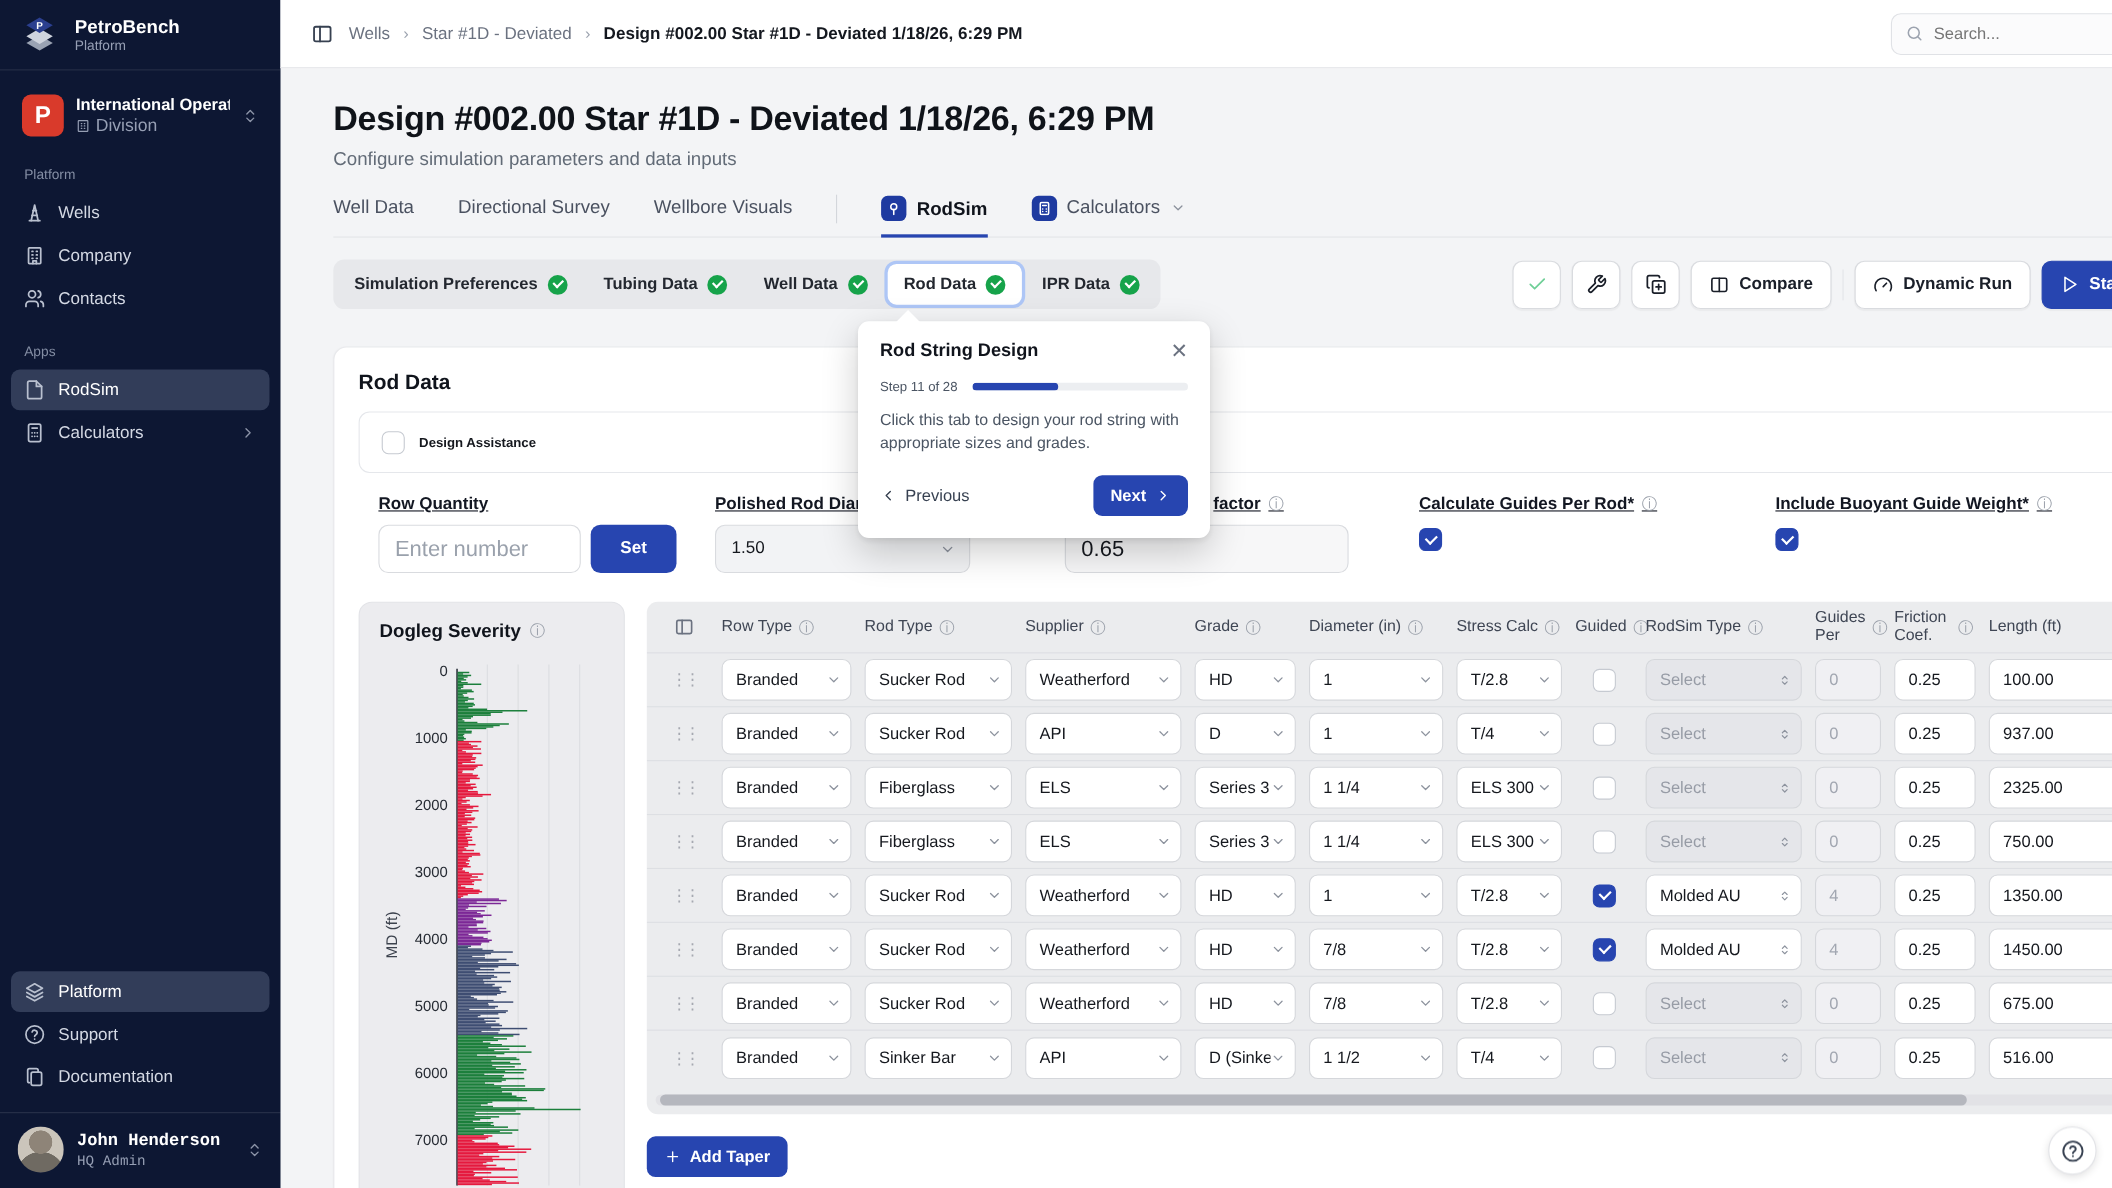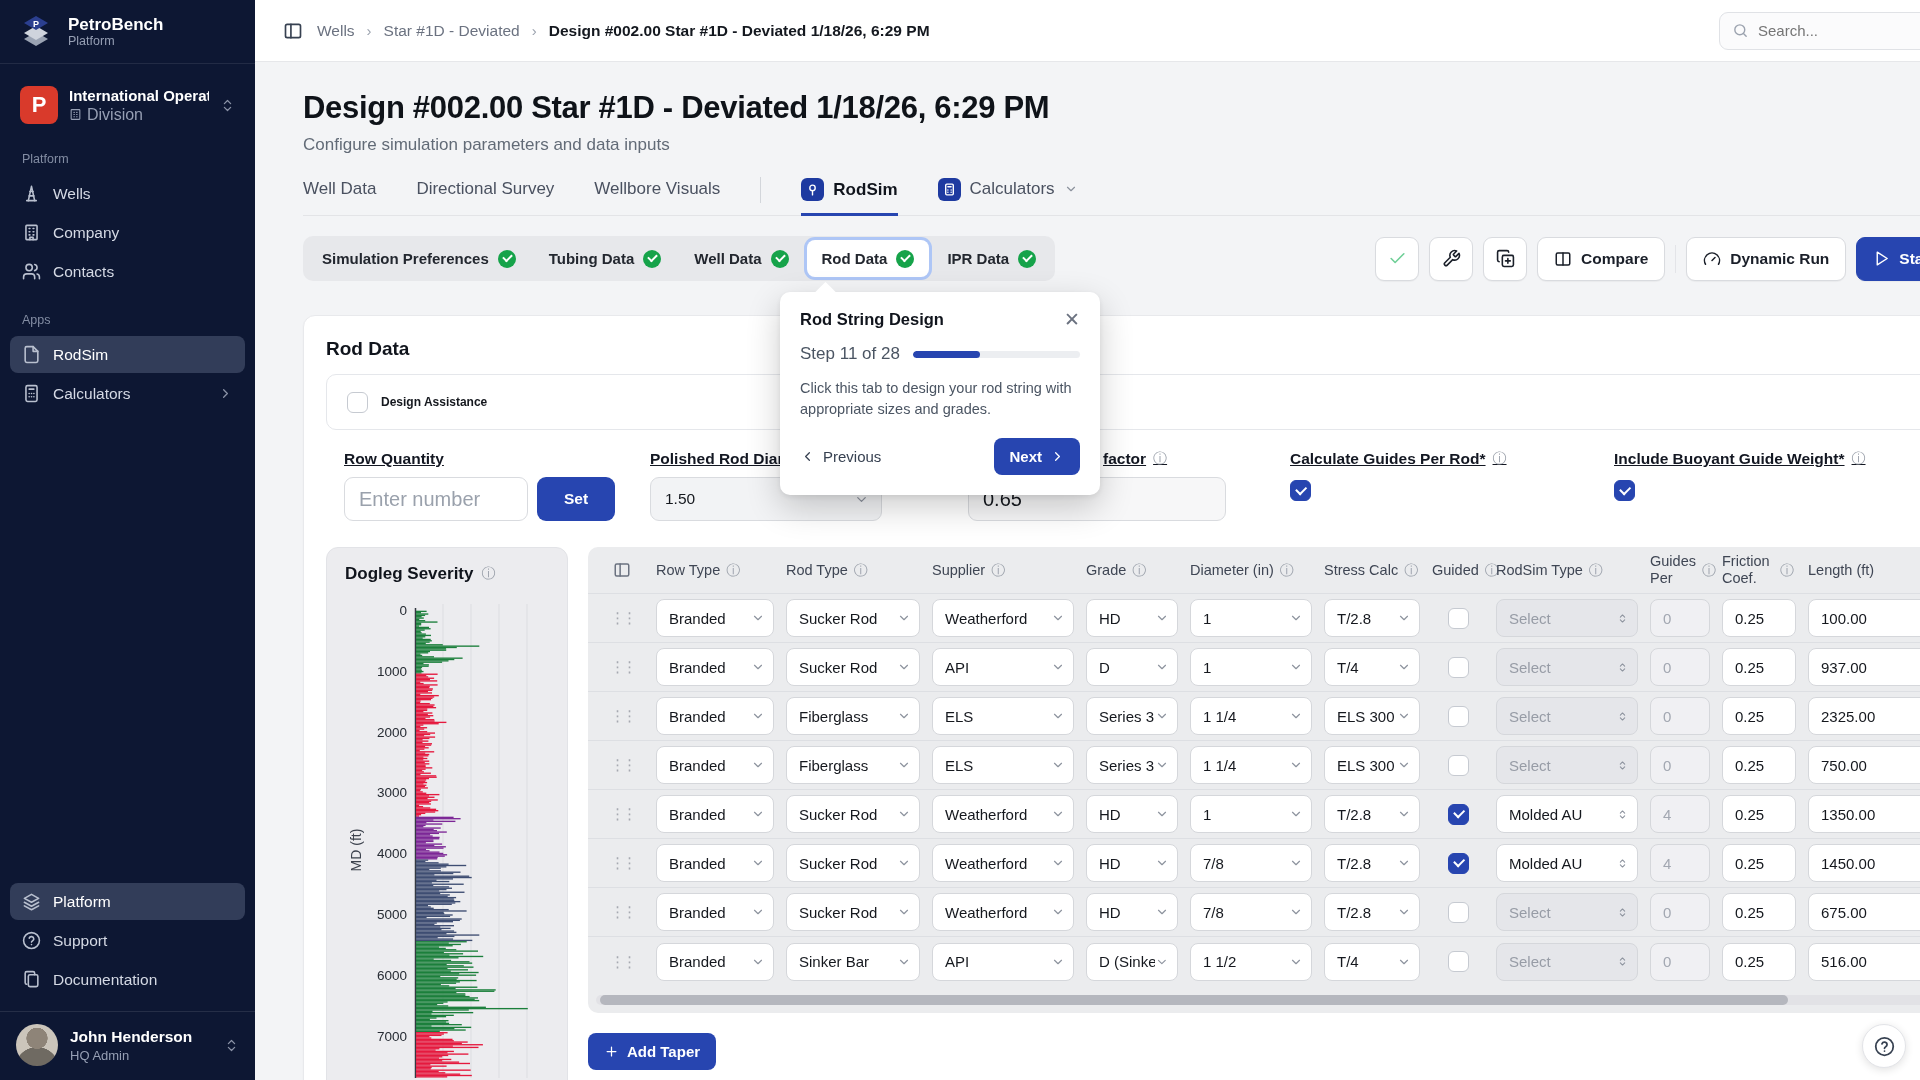--- a/index.html
+++ b/index.html
@@ -17,21 +17,21 @@
   .org-logo{width:38px;height:38px;border-radius:8px;background:#d93a2b;color:#fff;display:flex;align-items:center;justify-content:center;font-size:22px;font-weight:700;}
   .org-name{font-size:15px;font-weight:700;color:#fff;white-space:nowrap;overflow:hidden;max-width:140px;}
   .org-sub{font-size:16px;color:#969fb4;display:flex;align-items:center;gap:5px;margin-top:2px;}
   .org-updown{margin-left:auto;color:#8b93a7;}
   .sb-label{font-size:12.5px;color:#838da3;margin:22px 0 8px 22px;}
   .sb-item{display:flex;align-items:center;gap:12px;height:37px;margin:1px 10px;padding:0 12px;border-radius:8px;font-size:15.5px;color:#d4d9e4;cursor:pointer;}
   .sb-item .ic{color:#b9c0cf;display:flex;}
   .sb-item.active{background:#323d59;color:#fff;}
   .sb-item .chev-r{margin-left:auto;color:#8b93a7;}
   .sb-spacer{flex:1;}
-  .sb-user{border-top:1px solid rgba(255,255,255,.1);margin-top:12px;padding:12px 16px 14px;display:flex;align-items:center;gap:12px;cursor:pointer;}
+  .sb-user{border-top:1px solid rgba(255,255,255,.1);margin-top:12px;padding:12px 16px 14px;display:flex;align-items:center;gap:12px;cursor:pointer;font-family:Liberation Mono, monospace;}
   .avatar{width:42px;height:42px;border-radius:50%;background:radial-gradient(circle at 50% 34%,#8e8478 0 30%,rgba(0,0,0,0) 31%),radial-gradient(circle at 50% 108%,#6f6a62 0 44%,rgba(0,0,0,0) 45%),#cbc5bb;}
   .sb-user-name{font-size:15.5px;font-weight:700;color:#fff;}
   .sb-user-role{font-size:13px;color:#969fb4;margin-top:2px;}
 
   
   .main{flex:1;display:flex;flex-direction:column;height:1080px;}
   .topbar{height:62px;background:#fff;border-bottom:1px solid #e6e7ea;display:flex;align-items:center;padding:0 16px 0 28px;gap:14px;}
   .crumb{display:flex;align-items:center;gap:12px;font-size:15.5px;color:#6b7280;}
   .crumb .sep{color:#9ca3af;font-size:15px;}
   .crumb .cur{color:#14181f;font-weight:700;}
@@ -105,21 +105,21 @@
   .hthumb{position:absolute;left:4px;top:0;height:10px;width:87%;background:#b5b7be;border-radius:6px;}
   .addtaper{margin-top:20px;height:37px;display:inline-flex;align-items:center;gap:8px;background:#2745b0;color:#fff;border:none;border-radius:8px;padding:0 16px;font-size:15px;font-weight:600;cursor:pointer;font-family:inherit;}
 
   
   .tour{position:fixed;left:780px;top:292px;width:320px;background:#fff;border-radius:10px;box-shadow:0 12px 34px rgba(0,0,0,.20),0 2px 6px rgba(0,0,0,.08);padding:18px 20px 20px;z-index:60;}
   .tour::before{content:'';position:absolute;top:-7px;left:38px;width:15px;height:15px;background:#fff;transform:rotate(45deg);}
   .tour-head{display:flex;align-items:center;justify-content:space-between;}
   .tour-title{font-size:16.5px;font-weight:700;color:#10141c;}
   .tour-x{color:#6b7280;font-size:19px;cursor:pointer;line-height:1;}
   .tour-progress{display:flex;align-items:center;gap:13px;margin-top:15px;}
-  .tour-step{font-size:17px;color:#4b5563;white-space:nowrap;}
+  .tour-step{font-size:12px;color:#4b5563;white-space:nowrap;}
   .ptrack{flex:1;height:7px;background:#eceef1;border-radius:5px;overflow:hidden;}
   .pfill{height:100%;background:#2745b0;border-radius:5px;}
   .tour-body{margin-top:14px;font-size:14.5px;color:#4b5563;line-height:1.45;}
   .tour-foot{margin-top:18px;display:flex;align-items:center;justify-content:space-between;}
   .prev{display:flex;align-items:center;gap:8px;font-size:15px;color:#374151;cursor:pointer;}
   .nextbtn{display:flex;align-items:center;gap:8px;background:#2745b0;color:#fff;border:none;border-radius:8px;height:37px;padding:0 15px;font-size:15px;font-weight:600;cursor:pointer;font-family:inherit;}
 
   .helpfab{position:fixed;right:14px;bottom:12px;width:44px;height:44px;border-radius:50%;background:#fff;border:1px solid #e2e3e7;box-shadow:0 2px 8px rgba(0,0,0,.12);display:flex;align-items:center;justify-content:center;color:#374151;cursor:pointer;z-index:70;}
 </style>
 </head>

